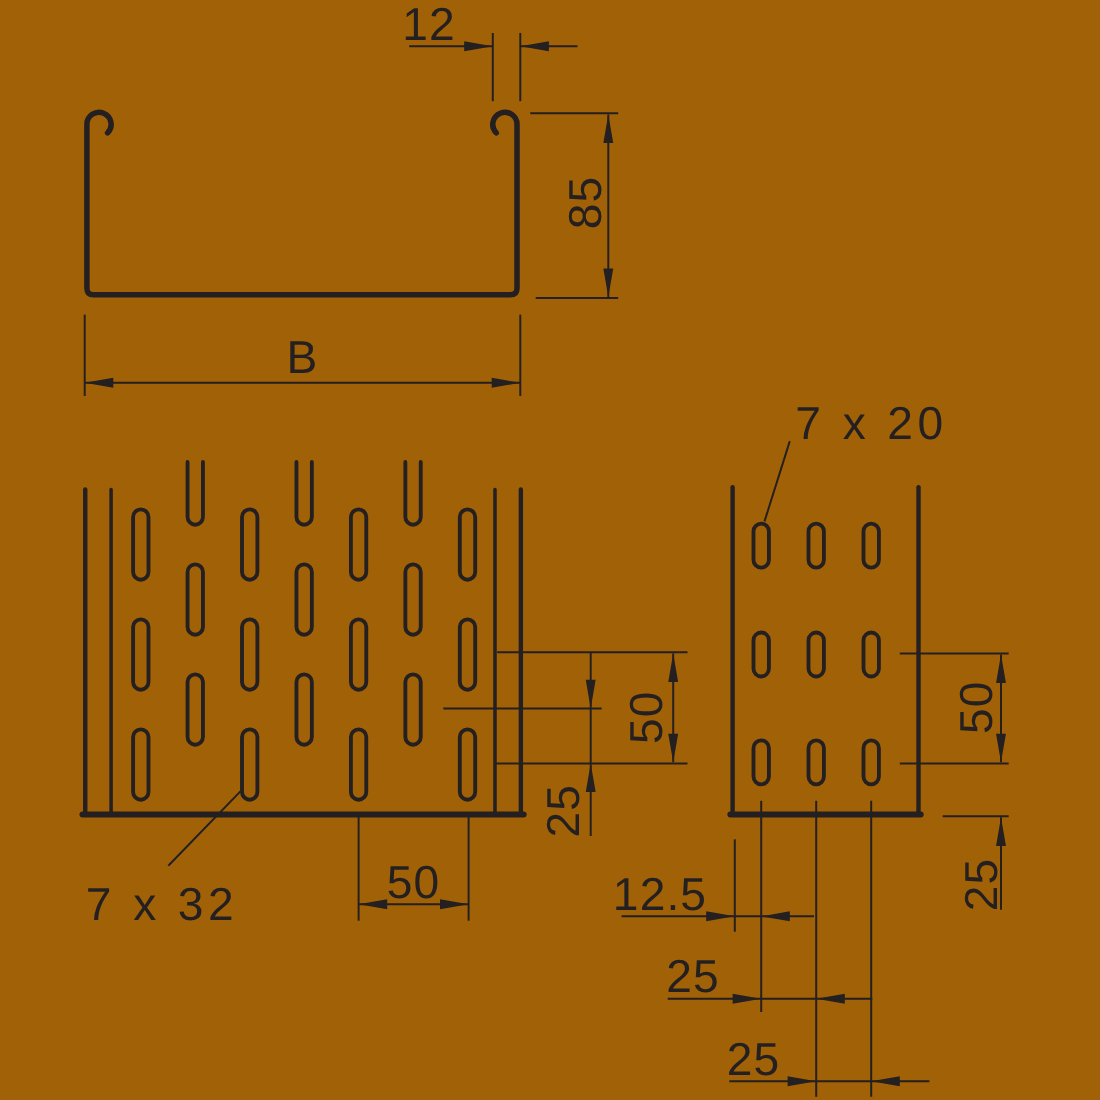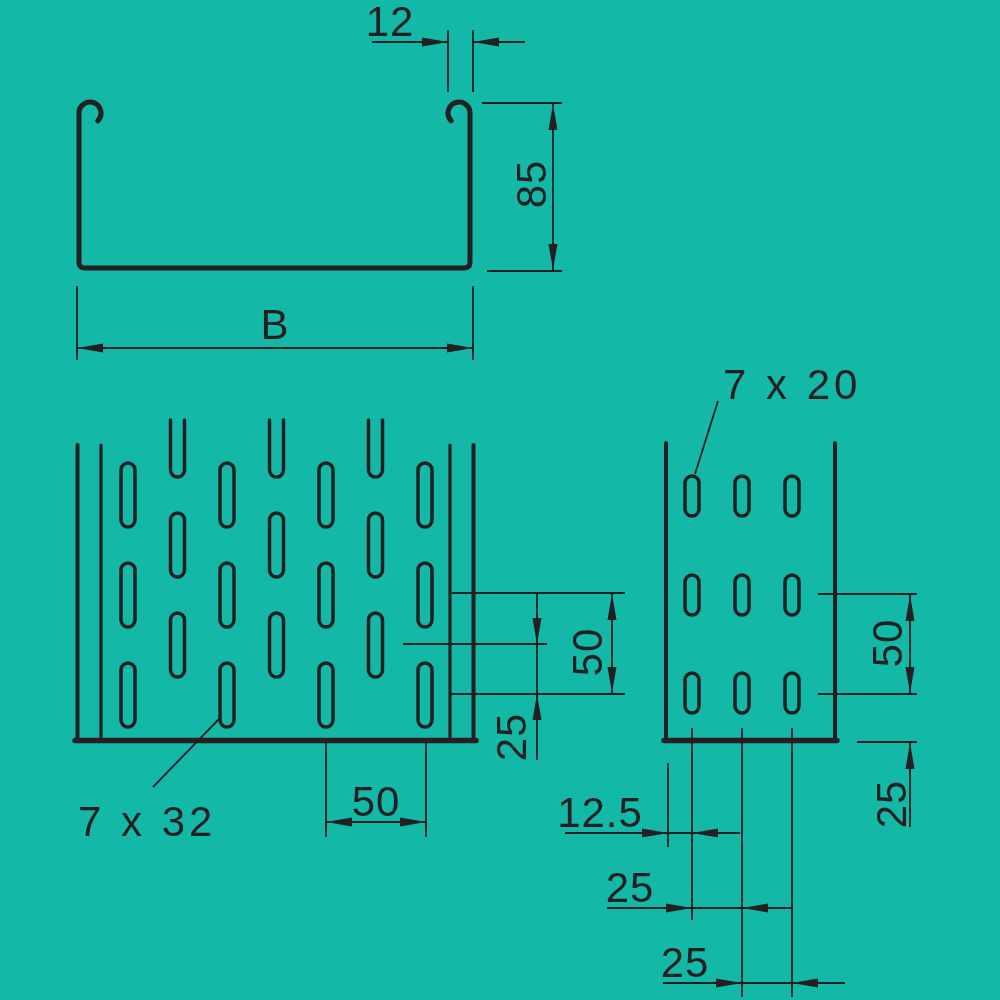--- a/index.html
+++ b/index.html
@@ -1,16 +1,16 @@
 <!DOCTYPE html>
 <html style="--ink: #241f20;"><head>
 <meta charset="utf-8">
 <style>
   html,body{margin:0;padding:0;background:#ffffff;}
-  .stage{width:1000px;height:1000px;background:#14b8a6;position:relative;overflow:hidden;}
+  .stage{width:1000px;height:1000px;background:#a16207;position:relative;overflow:hidden;}
   svg{display:block;}
   :root{--ink:#241f20;}
   .edge{stroke:var(--ink);fill:none;stroke-linecap:round;stroke-linejoin:round;}
   .dim{stroke:var(--ink);stroke-width:1.8;fill:none;stroke-linecap:butt;}
   .slot{stroke:var(--ink);stroke-width:3.5;fill:none;stroke-linecap:round;}
   .arr{fill:var(--ink);stroke:none;}
   text{font-family:"Liberation Sans","DejaVu Sans",sans-serif;font-size:42px;fill:var(--ink);letter-spacing:1px;}
   text.lbl{letter-spacing:4px;}
 </style>
 </head>

